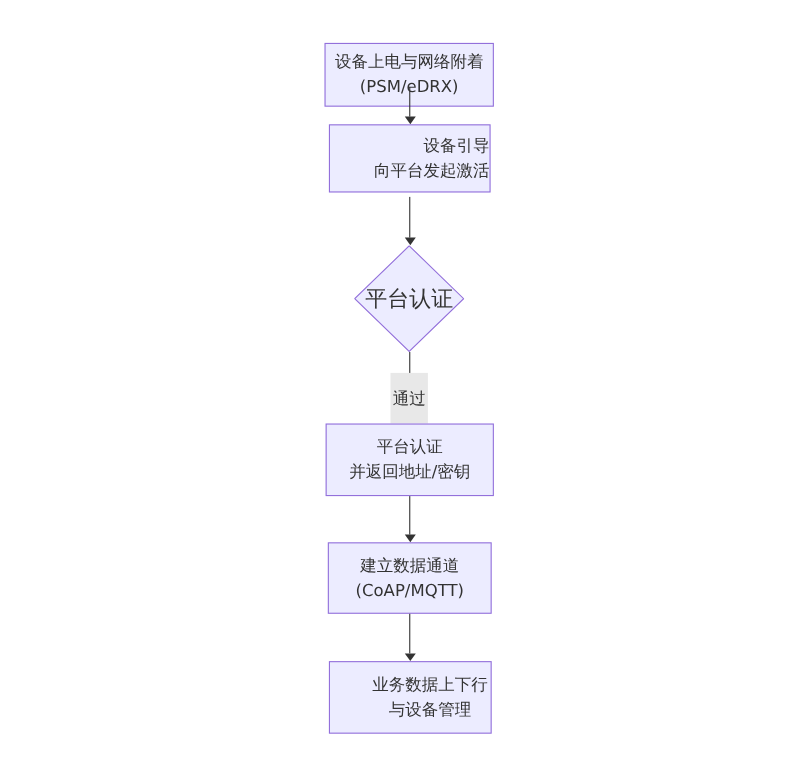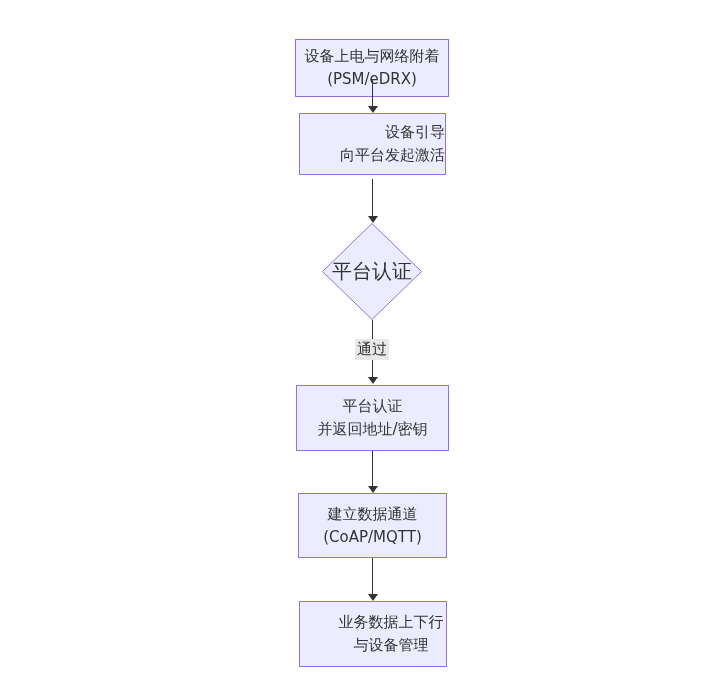--- a/index.html
+++ b/index.html
@@ -62,21 +62,21 @@
     border-left:5px solid transparent;
     border-right:5px solid transparent;
     border-top:7px solid #333333;
   }
   .edge-label {
     position:absolute;
     left:355px; top:339px;
     background:#e8e8e8;
     font-size:15px;
     line-height:19px;
-    padding:1px 2px;
+    padding:14px 2px;
     color:#333333;
     white-space:nowrap;
   }
 </style>
 </head>
 <body>
 
 <div class="canvas">
 
   <div class="node node-power">

